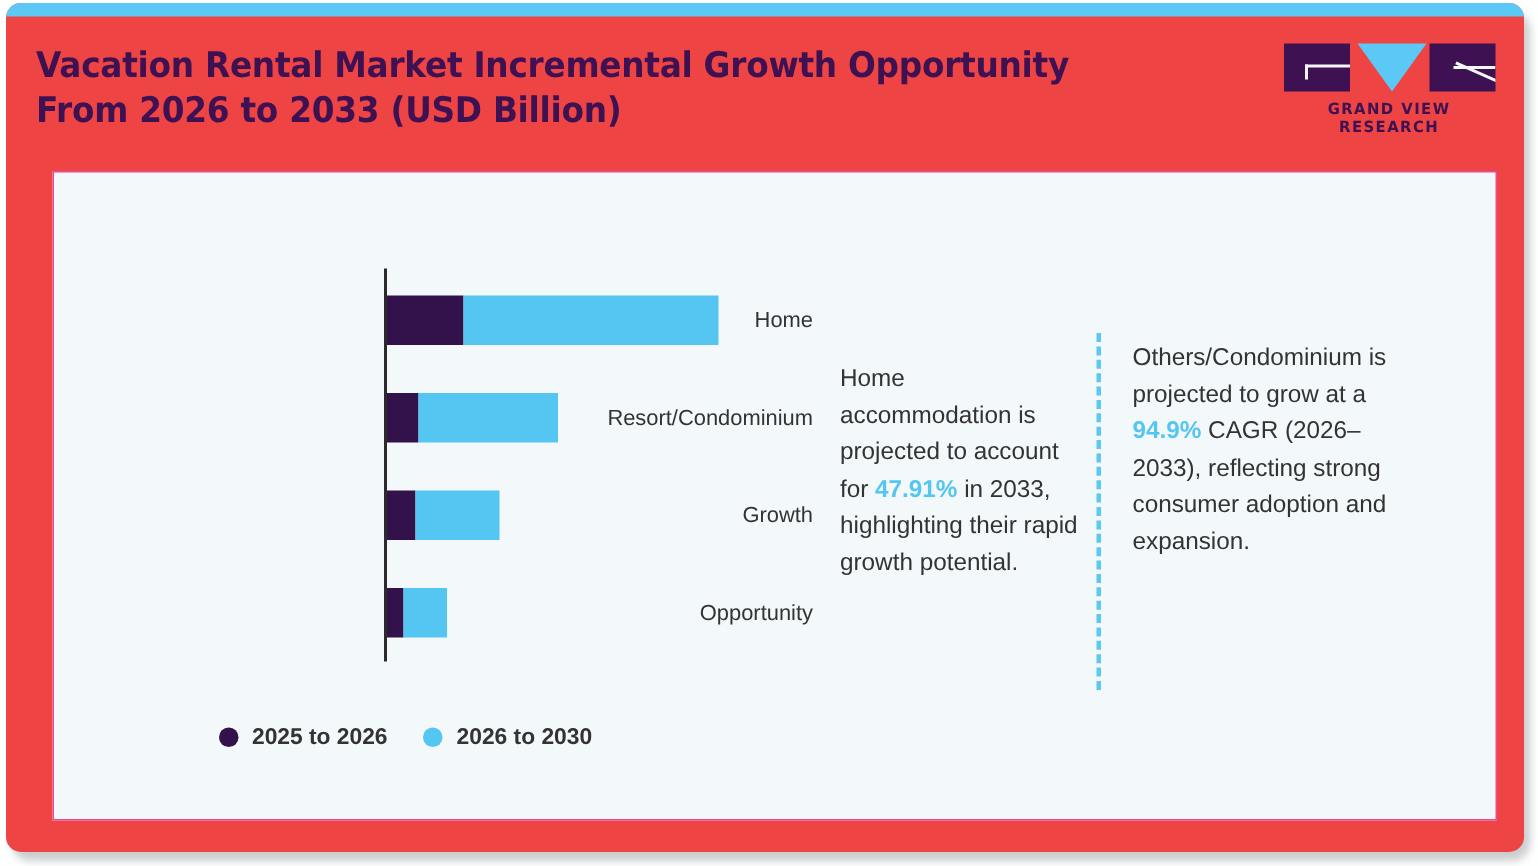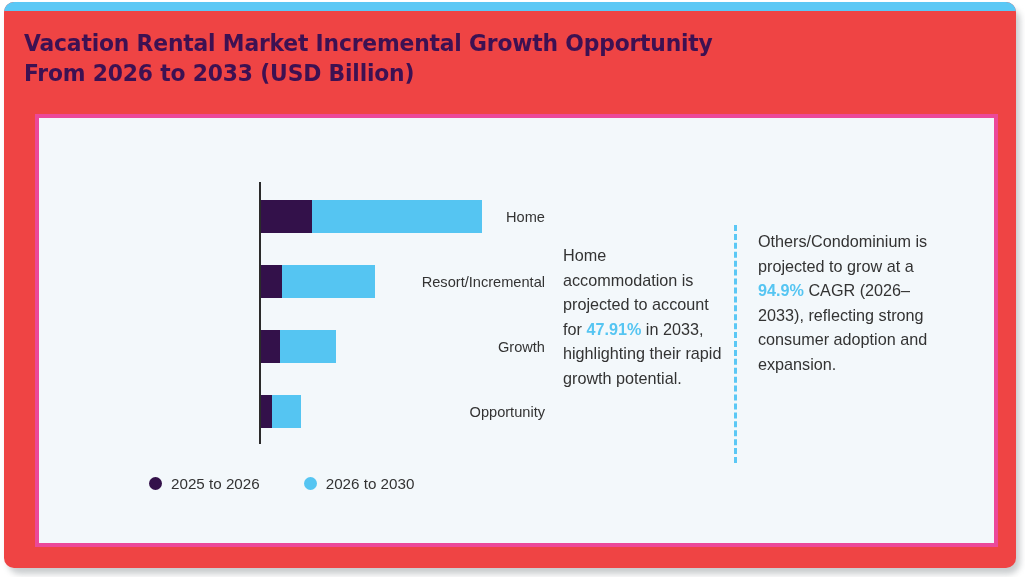--- a/index.html
+++ b/index.html
@@ -136,21 +136,21 @@
     transform-origin: left top;
   }
 
   
   .panel {
     position: absolute;
     left: 31px;
     top: 112px;
     width: 963px;
     height: 433px;
-    border: 4px solid #ec4899;
+    border: 1px solid #ec4899;
     box-sizing: border-box;
     background: #f3f8fb;
   }
 
   
   .chart {
     position: absolute;
     left: 0px;
     top: 0px;
     width: 520px;
@@ -190,24 +190,25 @@
     height: 33px;
     display: flex;
   }
   .seg-a { background: #33114a; height: 33px; }
   .seg-b { background: #55c5f2; height: 33px; }
 
   
   .legend {
     position: absolute;
     left: 110px;
-    top: 357px;
+    top: 368px;
     display: flex;
     align-items: center;
-    gap: 44px;
+    gap: 24px;
+    font-weight: bold;
   }
   .legend-item {
     display: flex;
     align-items: center;
     gap: 9px;
   }
   .legend-dot {
     width: 13px;
     height: 13px;
     border-radius: 50%;
@@ -259,35 +260,49 @@
 
   <div class="card-shadow"></div>
 
   <div class="card">
 
     <div class="top-accent"></div>
 
     <div class="title">Vacation Rental Market Incremental Growth Opportunity
 From 2026 to 2033 (USD Billion)</div>
 
+    <div class="logo">
+      <div class="logo-marks">
+        <div class="logo-sq left">
+          <span class="notch notch-h"></span>
+          <span class="notch notch-v"></span>
+        </div>
+        <div class="logo-tri"></div>
+        <div class="logo-sq right">
+          <span class="notch notch-h"></span>
+          <span class="notch notch-d"></span>
+        </div>
+      </div>
+      <div class="logo-text">GRAND VIEW RESEARCH</div>
+    </div>
 
     <div class="panel">
 
       <div class="chart">
         <div class="axis-line"></div>
         <div id="bars">
             <div class="bar-row" style="top: 82px; width: 520px;">
               <div class="bar-label">Home</div>
               <div class="bar-track">
                 <div class="seg-a" style="width: 51px; background: rgb(51, 17, 74);"></div>
                 <div class="seg-b" style="width: 170px; background: rgb(85, 197, 242);"></div>
               </div>
             </div>
             <div class="bar-row" style="top: 147px; width: 520px;">
-              <div class="bar-label">Resort/Incremental</div>
+              <div class="bar-label">Resort/Condominium</div>
               <div class="bar-track">
                 <div class="seg-a" style="width: 21px; background: rgb(51, 17, 74);"></div>
                 <div class="seg-b" style="width: 93px; background: rgb(85, 197, 242);"></div>
               </div>
             </div>
             <div class="bar-row" style="top: 212px; width: 520px;">
               <div class="bar-label">Growth</div>
               <div class="bar-track">
                 <div class="seg-a" style="width: 19px; background: rgb(51, 17, 74);"></div>
                 <div class="seg-b" style="width: 56px; background: rgb(85, 197, 242);"></div>

